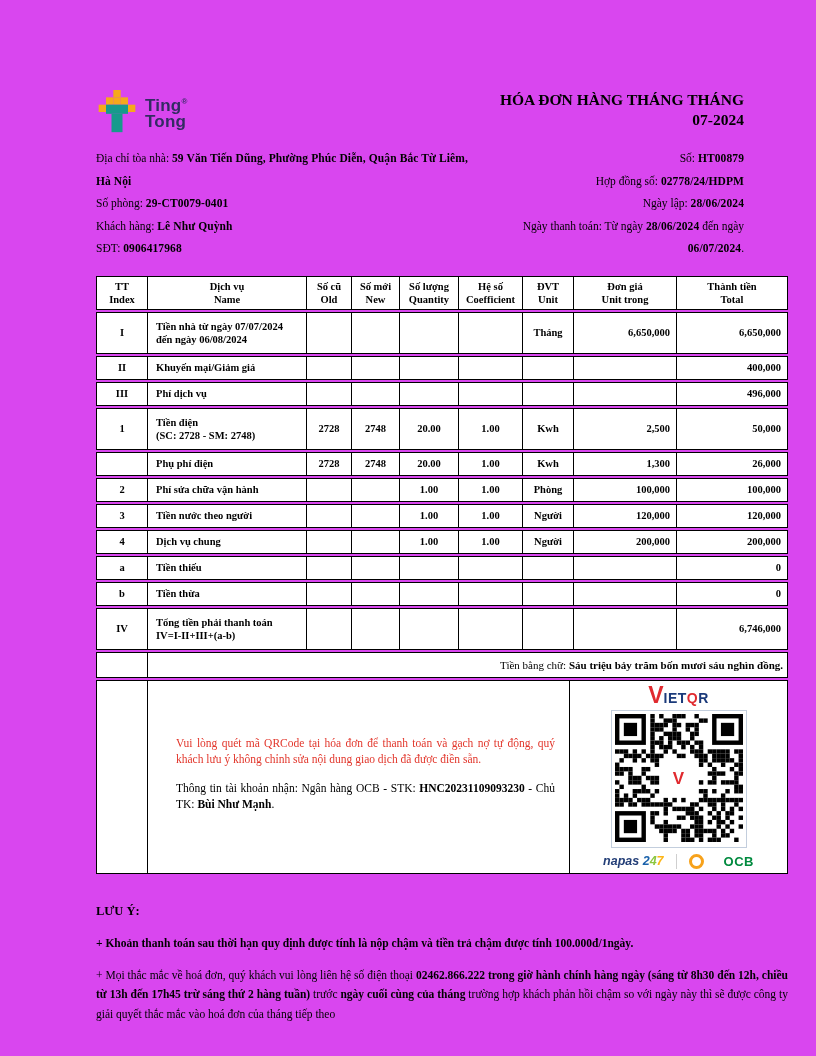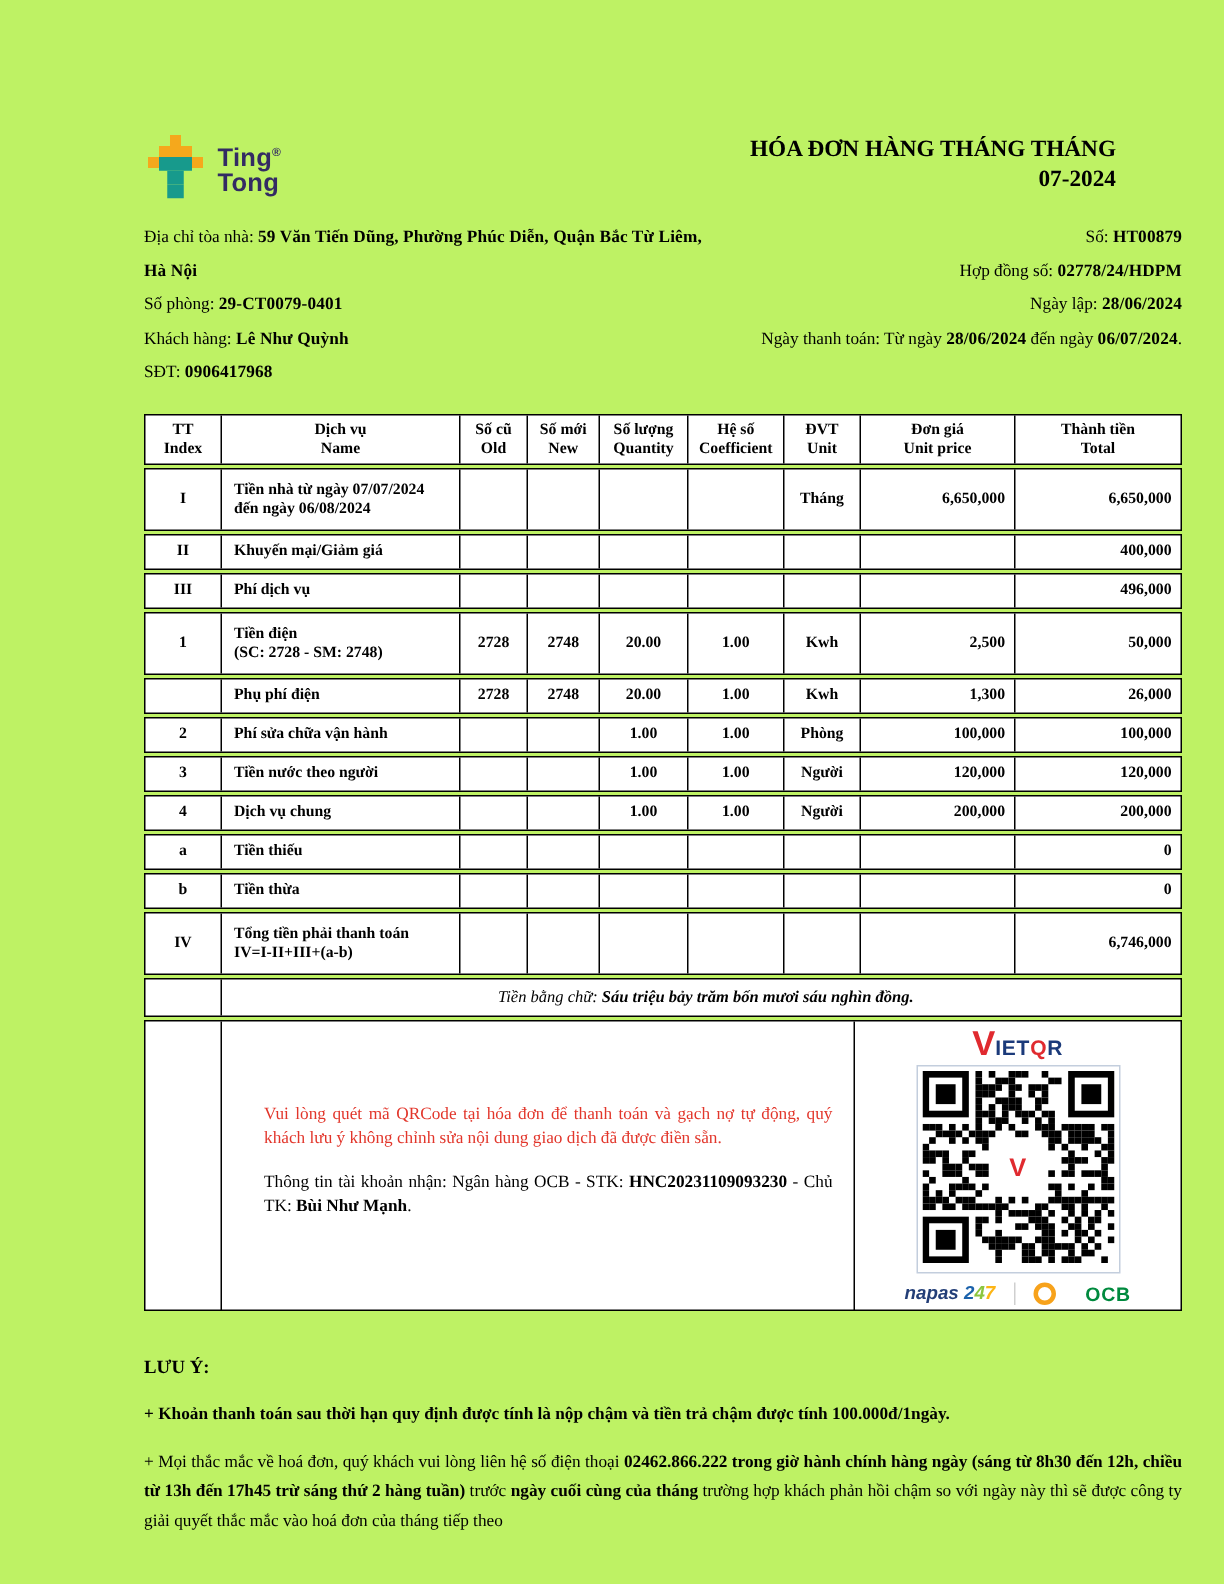--- a/index.html
+++ b/index.html
@@ -1,48 +1,48 @@
 <!DOCTYPE html>
 <html style="--accent-red: #e2362b; --logo-orange: #f5a81c; --logo-teal: #179a8c; --logo-navy: #332b63; --vietqr-red: #e02a2f; --vietqr-navy: #1b3a7a; --napas-navy: #233e77; --ocb-green: #008a3e; --ocb-orange: #f7a21b;"><head>
 <meta charset="utf-8">
 <style>
   html,body{margin:0;padding:0;background:#fff;}
-  .page{position:relative;width:816px;height:1056px;background:#bef264;overflow:hidden;
+  .page{position:relative;width:816px;height:1056px;background:#d946ef;overflow:hidden;
         font-family:"Liberation Serif",serif;color:#000;}
   .content{position:absolute;left:96px;top:90px;width:692px;}
 
   
   .hdr{display:flex;justify-content:space-between;align-items:flex-start;}
   .logo{display:flex;align-items:center;gap:7px;}
   .logo-text{font-family:"Liberation Sans",sans-serif;font-weight:bold;font-size:17px;
              line-height:16px;color:var(--logo-navy);letter-spacing:.2px;}
   .logo-text sup{font-size:8px;}
   .doc-title{width:250px;margin-right:44px;text-align:right;font-weight:bold;font-size:15.5px;line-height:20px;}
 
   
   .info{display:flex;justify-content:space-between;margin-top:13px;font-size:11.5px;line-height:22.5px;}
   .info b{letter-spacing:.1px;}
   .info-left{width:378px;}
-  .info-right{flex:1;text-align:right;}
+  .info-right{flex:1;text-align:right;margin-right:44px;}
 
   
   .inv-table{margin-top:12px;font-size:10.5px;}
   .t-row{display:grid;grid-template-columns:50px 159px 45px 48px 59px 64px 51px 103px 1fr;
          border:1px solid #000;margin-top:2px;min-height:22px;background:#fff;}
   .t-header{margin-top:16px;min-height:32px;}
   .cell{display:flex;flex-direction:column;justify-content:center;font-weight:bold;padding:2px 4px;box-sizing:border-box;}
   .cell+.cell{border-left:1px solid #000;}
   .c-tt{align-items:center;text-align:center;}
   .c-name{align-items:flex-start;text-align:left;padding-left:8px;line-height:13px;}
   .c-old,.c-new,.c-qty,.c-coef,.c-unit{align-items:center;text-align:center;}
   .c-price,.c-total{align-items:flex-end;text-align:right;padding-right:6px;}
   .t-header .cell{align-items:center;text-align:center;line-height:13px;padding:2px;}
   .tall{min-height:40px;}
   .t-words{grid-template-columns:50px 1fr;min-height:24px;}
-  .words-cell{align-items:center;padding-left:10px;font-weight:normal;font-style:italic;font-size:11px;}
+  .words-cell{align-items:flex-end;padding-left:10px;font-weight:normal;font-size:11px;}
   .words-cell .w-value{font-weight:bold;}
   .t-qr{grid-template-columns:50px 422px 1fr;height:192px;}
   .pay-cell{justify-content:flex-start;font-weight:normal;padding:54px 14px 16px 28px;font-size:11.5px;line-height:16px;text-align:justify;}
   .pay-note{color:var(--accent-red);}
   .pay-account{margin-top:13px;}
 
   
   .qr-cell{align-items:center;justify-content:center;padding:4px 0;font-weight:normal;}
   .vietqr-word{font-family:"Liberation Sans",sans-serif;font-weight:bold;display:flex;align-items:baseline;line-height:20px;}
   .vq-v{color:var(--vietqr-red);font-size:23px;}
@@ -138,21 +138,21 @@
             <div class="cell c-coef">
               <div>Hệ số</div>
               <div>Coefficient</div>
             </div>
             <div class="cell c-unit">
               <div>ĐVT</div>
               <div>Unit</div>
             </div>
             <div class="cell c-price">
               <div>Đơn giá</div>
-              <div>Unit price</div>
+              <div>Unit trong</div>
             </div>
             <div class="cell c-total">
               <div>Thành tiền</div>
               <div>Total</div>
             </div>
           </div>
           <div class="t-row tall">
             <div class="cell c-tt">
               <div>I</div>
             </div>

